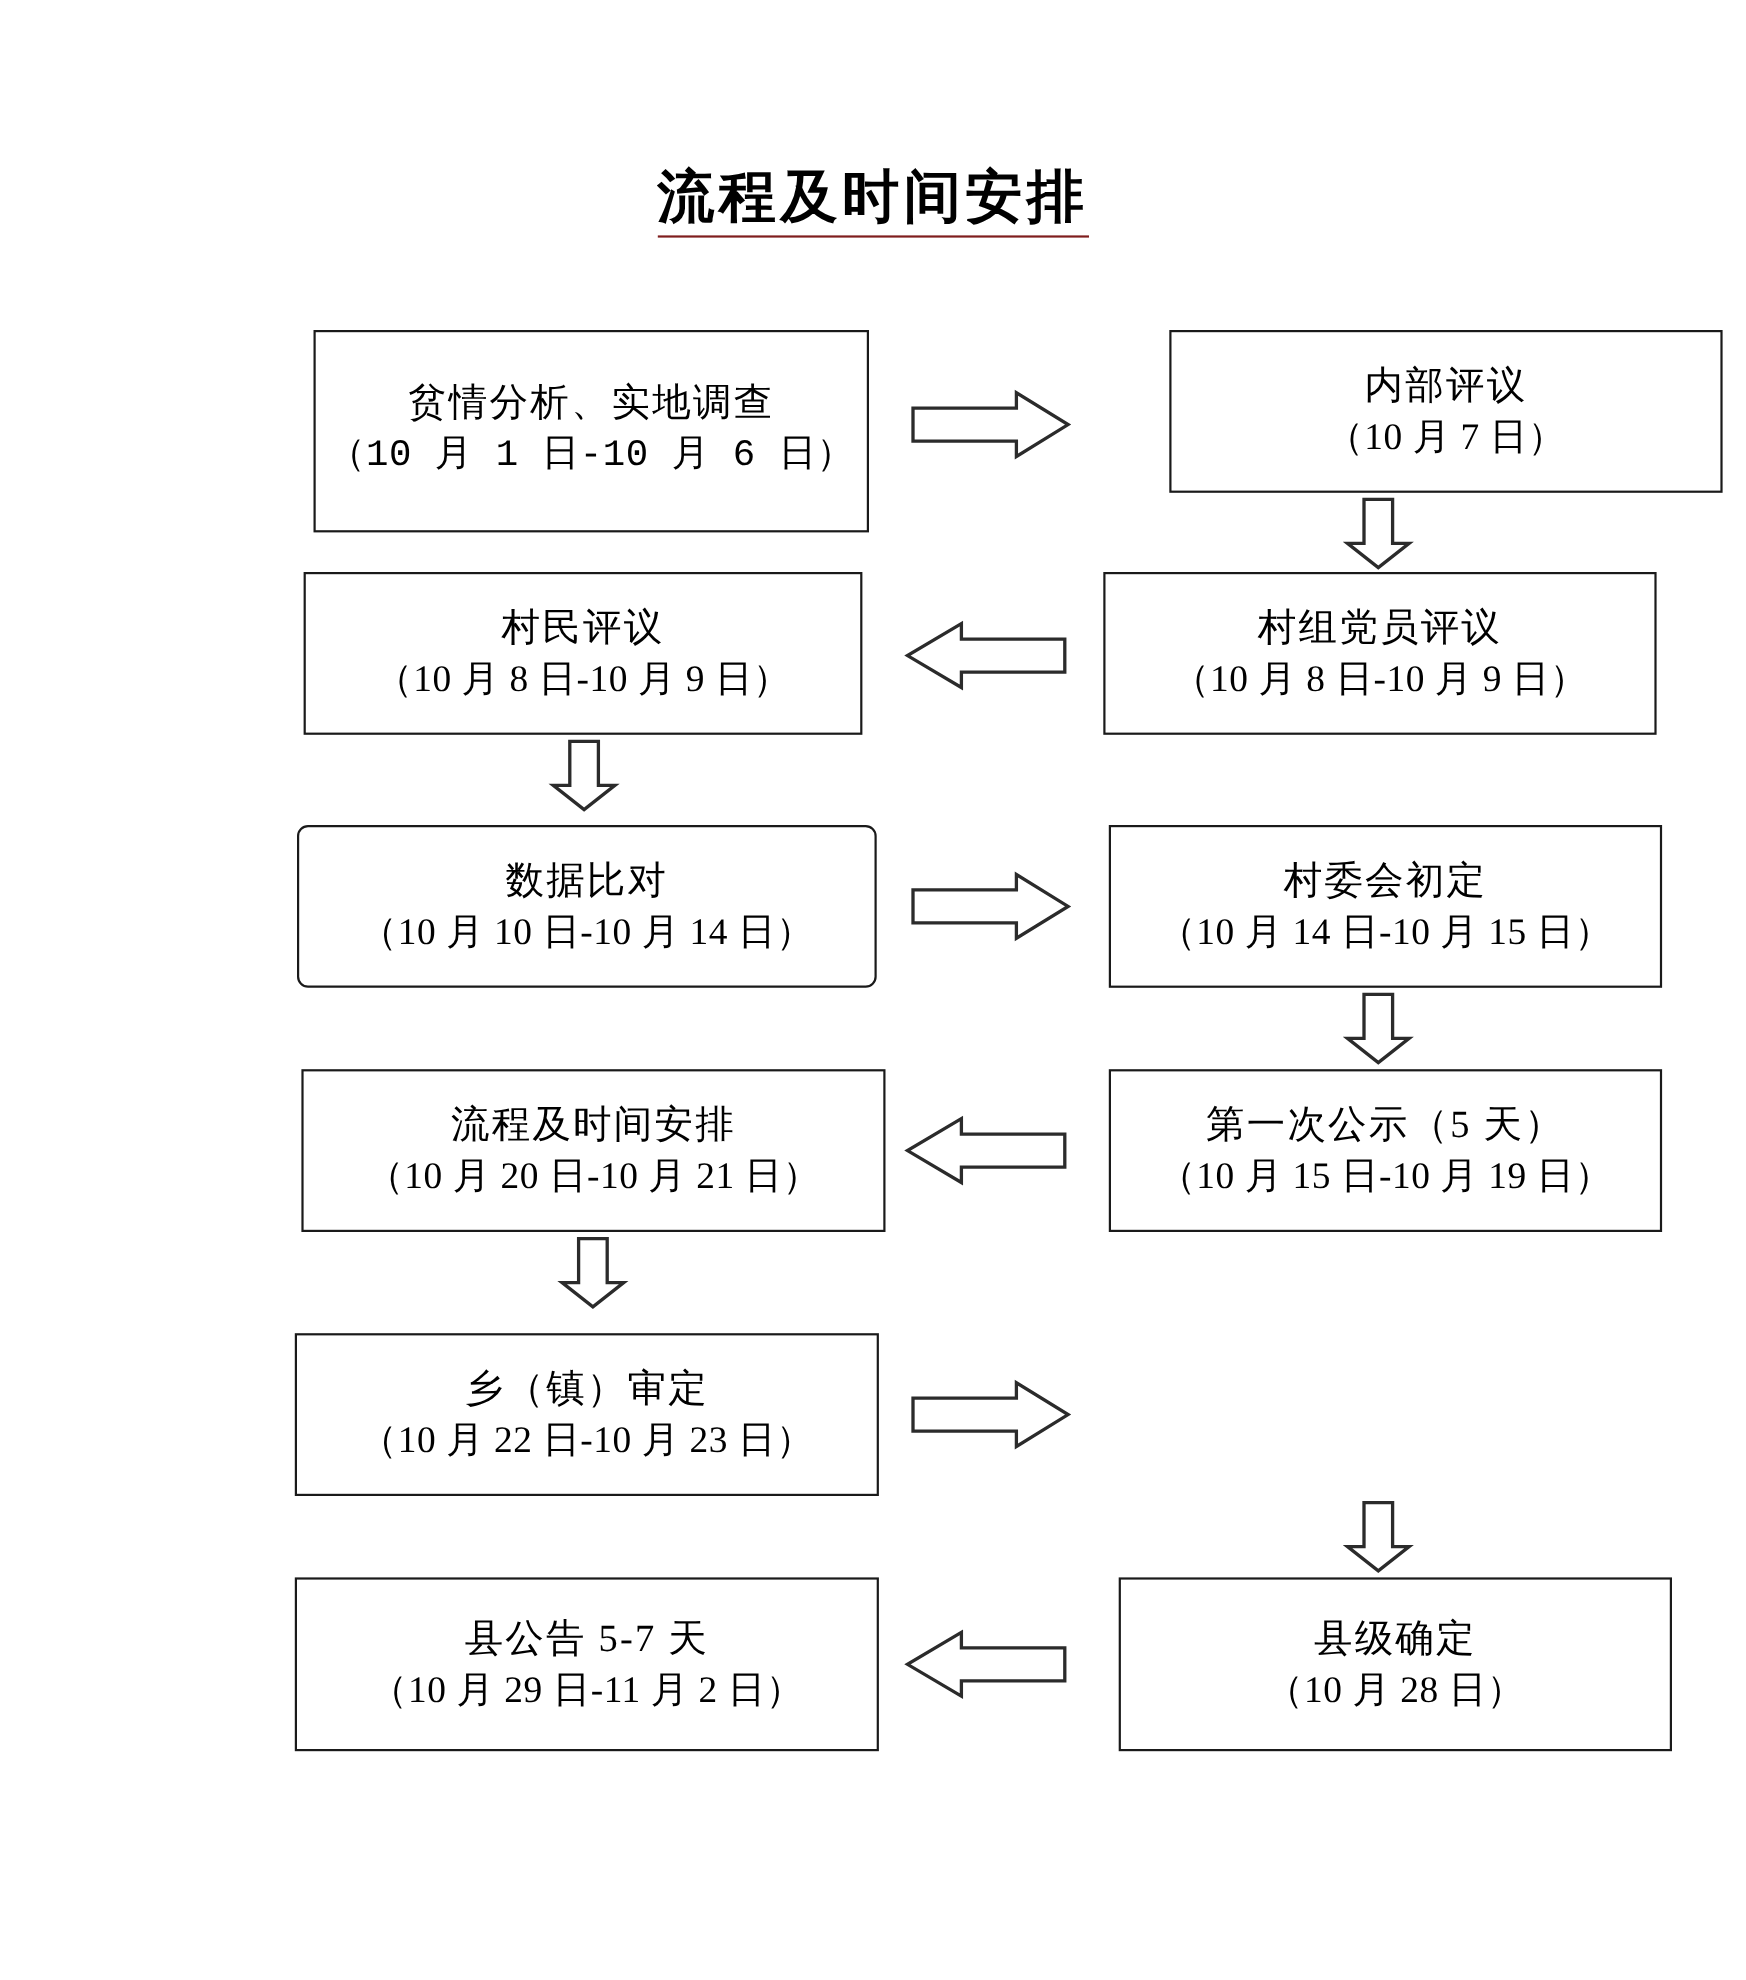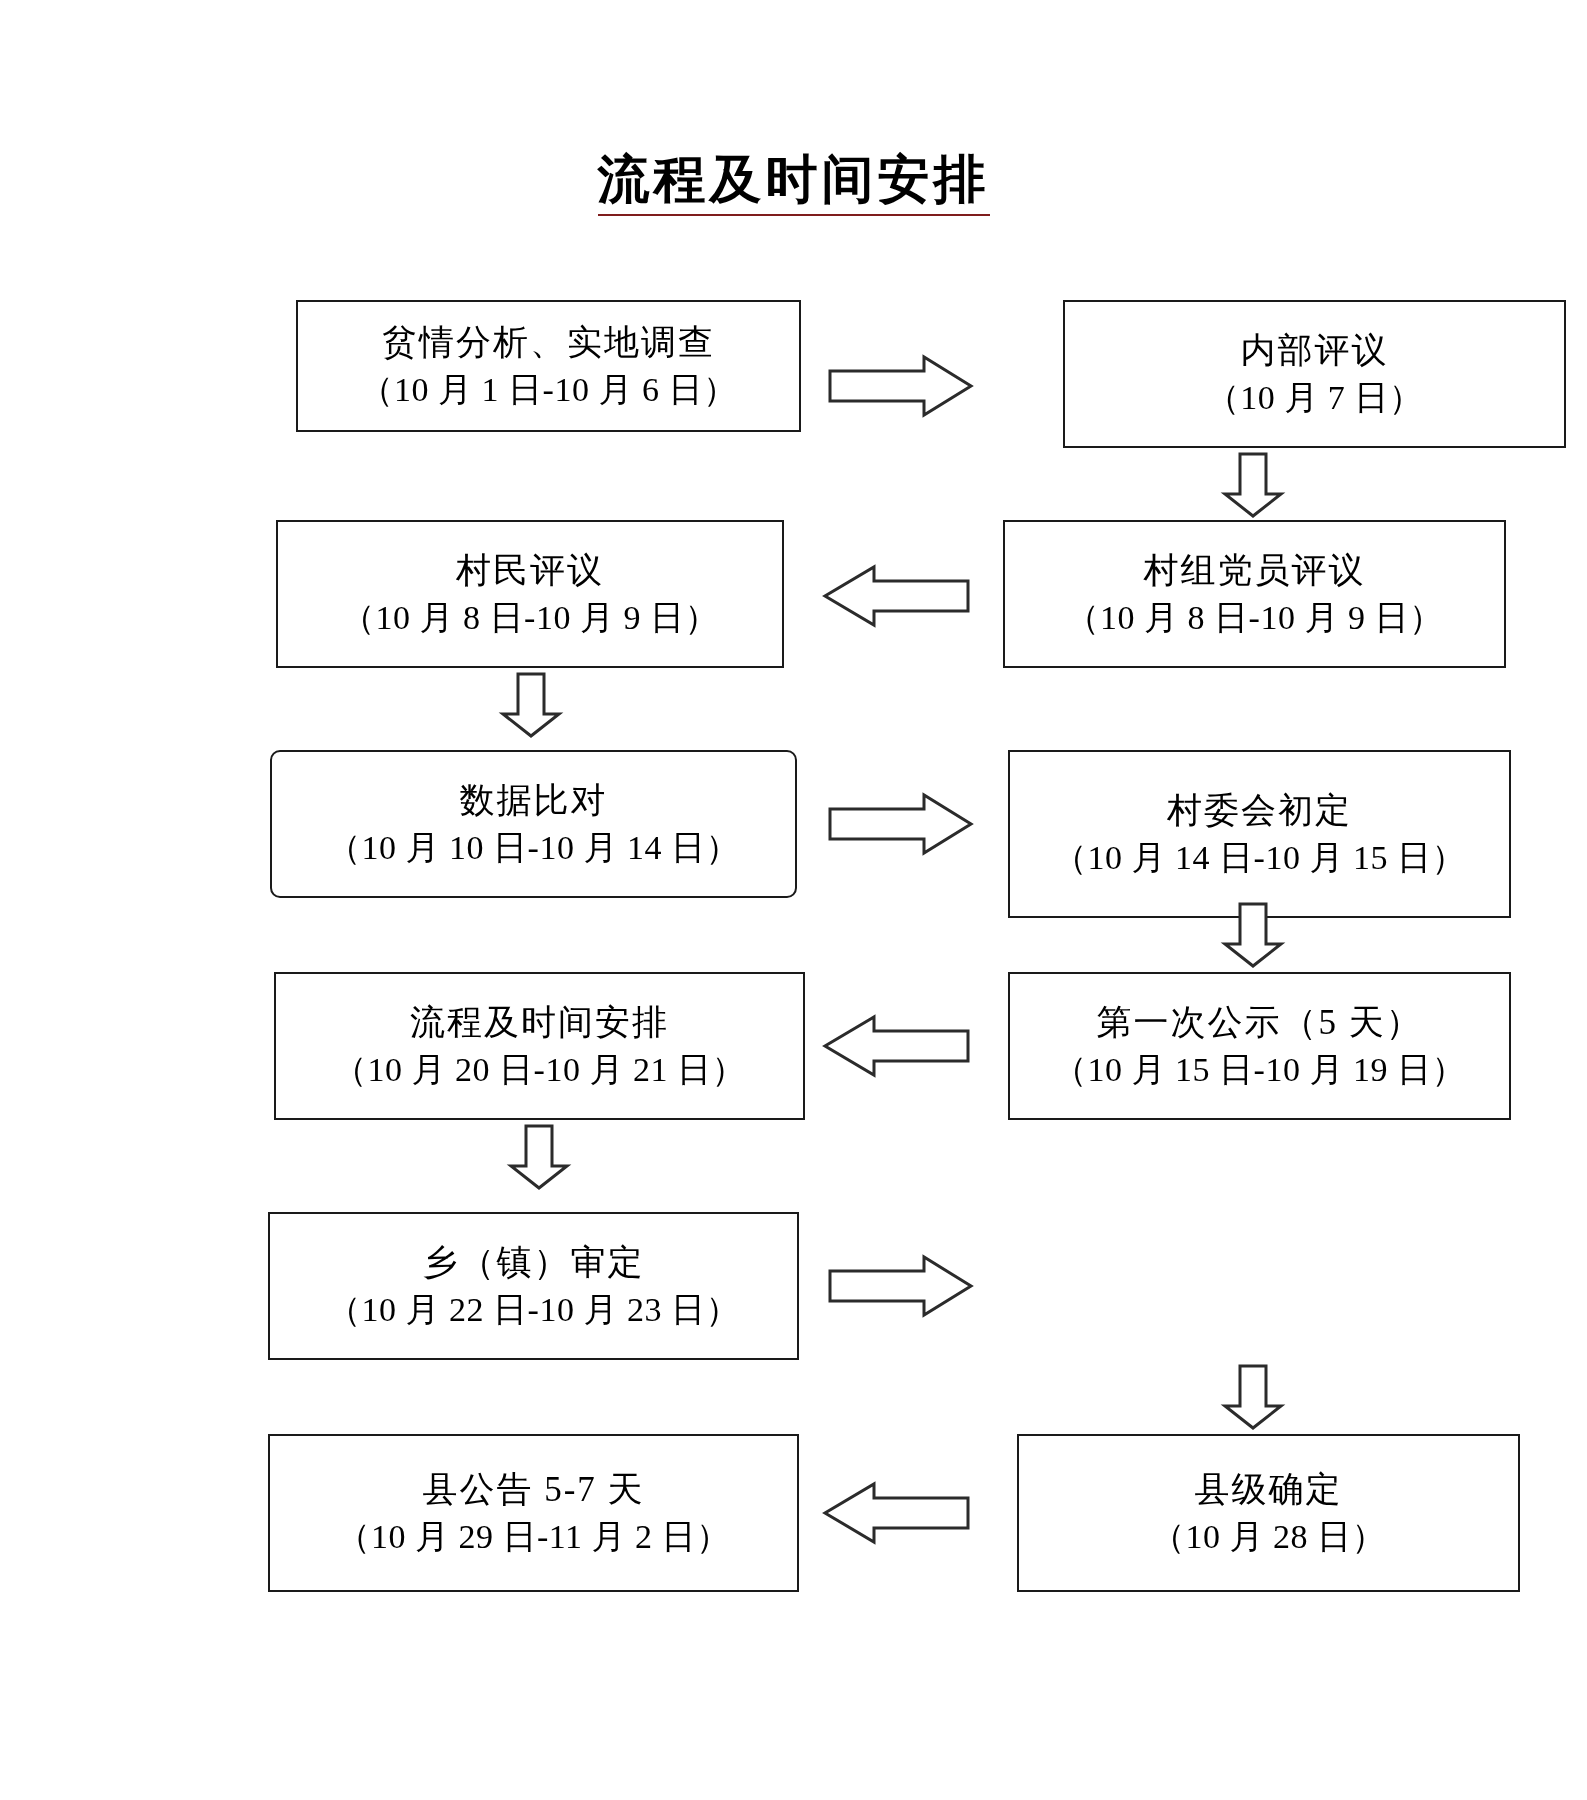--- a/index.html
+++ b/index.html
@@ -84,21 +84,21 @@
 </style>
 </head>
 <body>
 
 <div id="page">
 
   <div class="title">
     <span class="underlined">流程及时间安排</span>
   </div>
 
-  <div class="node" style="left:296px; top:300px; width:505px; height:132px;">
+  <div class="node" style="left:285px; top:300px; width:505px; height:184px;font-family:Liberation Mono, monospace;">
     <div class="line1">贫情分析、实地调查</div>
     <div class="line2">（10 月 1 日-10 月 6 日）</div>
   </div>
 
   <div class="arrow" style="left:828px; top:355px; width:145px; height:62px;">
     <svg width="145" height="62" viewBox="0 0 145 62">
       <polygon points="2,16 96,16 96,2 143,31 96,60 96,46 2,46"></polygon>
     </svg>
   </div>
 
@@ -139,21 +139,21 @@
     <div class="line1">数据比对</div>
     <div class="line2">（10 月 10 日-10 月 14 日）</div>
   </div>
 
   <div class="arrow" style="left:828px; top:793px; width:145px; height:62px;">
     <svg width="145" height="62" viewBox="0 0 145 62">
       <polygon points="2,16 96,16 96,2 143,31 96,60 96,46 2,46"></polygon>
     </svg>
   </div>
 
-  <div class="node" style="left:1008px; top:750px; width:503px; height:168px;">
+  <div class="node" style="left:1008px; top:750px; width:503px; height:148px;">
     <div class="line1">村委会初定</div>
     <div class="line2">（10 月 14 日-10 月 15 日）</div>
   </div>
 
   <div class="arrow" style="left:1222px; top:902px; width:62px; height:66px;">
     <svg width="62" height="66" viewBox="0 0 62 66">
       <polygon points="18,2 44,2 44,42 59,42 31,64 3,42 18,42"></polygon>
     </svg>
   </div>
 

